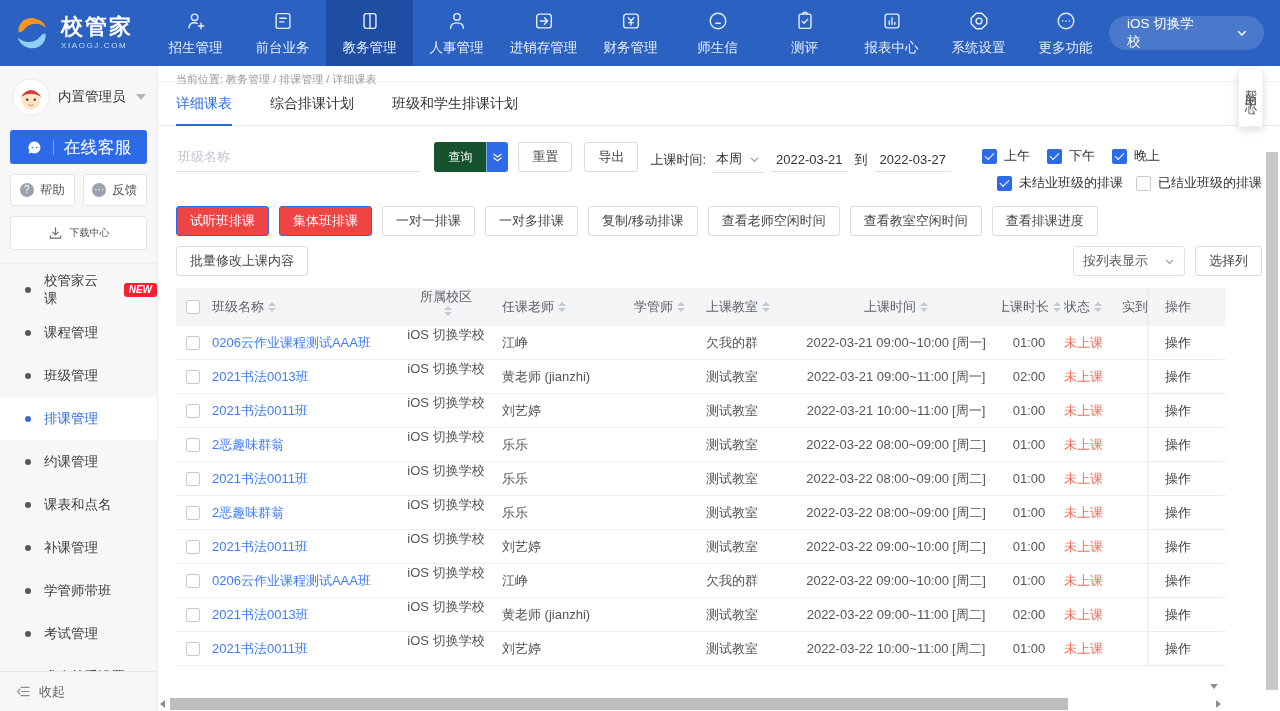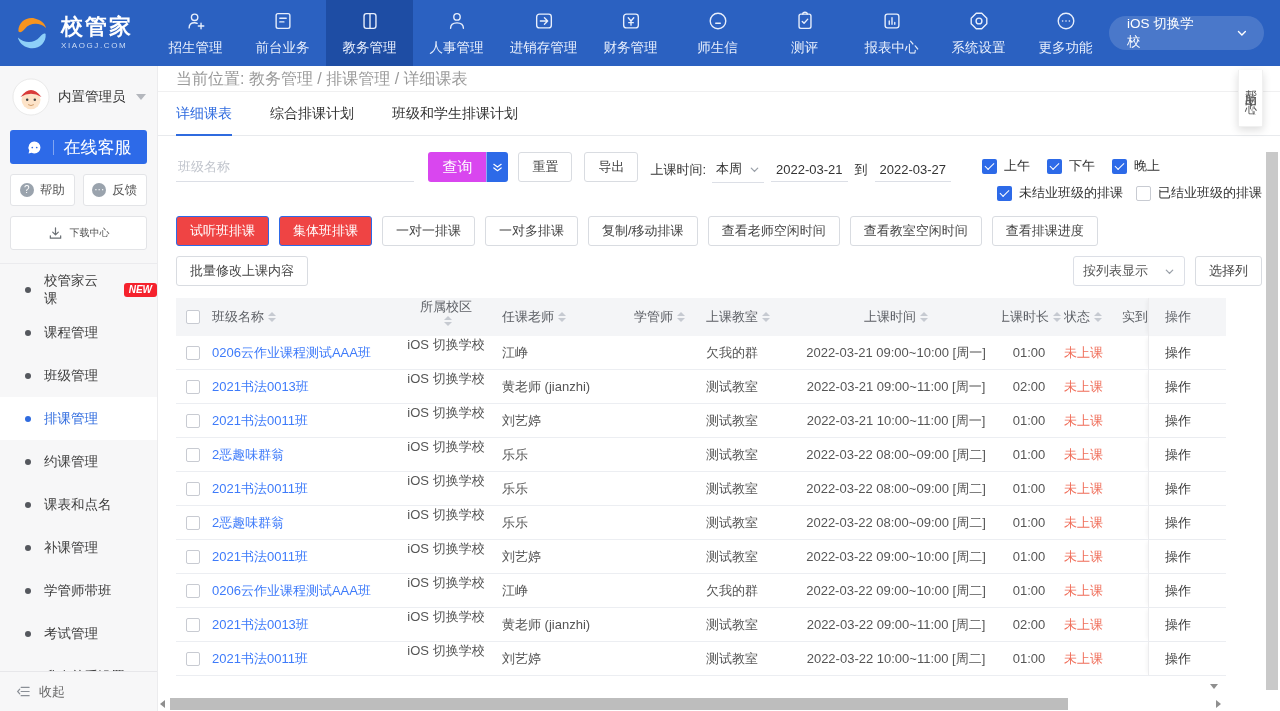--- a/index.html
+++ b/index.html
@@ -38,31 +38,31 @@
   .menu { list-style:none; margin:0; padding:0; }
   .menu li { height:43px; display:flex; align-items:center; padding-left:25px; gap:13px; font-size:13.5px; color:#3c3c3c; cursor:pointer; }
   .menu li .dot { width:6px; height:6px; border-radius:50%; background:#55585e; flex:none; }
   .menu li.active { background:#fff; color:#2f6bdf; }
   .menu li.active .dot { background:#2f6bdf; }
   .badge-new { background:#f5222d; color:#fff; font-size:10px; font-weight:bold; font-style:italic; padding:2px 5px; border-radius:3px; margin-left:1px; line-height:1; }
   .collapse-row { position:absolute; bottom:0; left:0; right:0; height:40px; border-top:1px solid #e7e7ea; display:flex; align-items:center; gap:8px; padding-left:16px; color:#666; font-size:13px; cursor:pointer; background:#f7f7f8; }
 
   
   main { flex:1; position:relative; background:#fff; overflow:hidden; }
-  .breadcrumb { height:26px; line-height:26px; padding-left:18px; font-size:16px; color:#9a9a9a; border-bottom:1px solid #f0f0f1; }
+  .breadcrumb { height:16px; line-height:26px; padding-left:18px; font-size:11px; color:#9a9a9a; border-bottom:1px solid #f0f0f1; }
   .tabs { display:flex; gap:38px; padding:0 18px; border-bottom:1px solid #e8eaed; height:44px; }
   .tab { display:flex; align-items:center; font-size:14px; color:#333; cursor:pointer; position:relative; }
   .tab.active { color:#2f6bdf; }
   .tab.active:after { content:""; position:absolute; left:0; right:0; bottom:-1px; height:2px; background:#2f6bdf; }
 
   .filters { display:flex; padding:16px 18px 4px; align-items:flex-start; }
   .f-input { width:250px; border:none; border-bottom:1px solid #dcdfe6; font-size:13px; padding:7px 2px; color:#333; outline:none; background:transparent; }
   .f-input::placeholder { color:#c0c4cc; }
   .split-btn { display:flex; margin-left:14px; height:30px; border-radius:3px; overflow:hidden; cursor:pointer; flex:none; }
-  .split-main { background:#d946ef; color:#fff; font-size:15px; display:flex; align-items:center; padding:0 14px; }
+  .split-main { background:#14532d; color:#fff; font-size:12px; display:flex; align-items:center; padding:0 14px; }
   .split-arrow { background:#2d6ae8; border-left:1px solid rgba(255,255,255,.45); width:22px; display:flex; align-items:center; justify-content:center; }
   .btn { height:30px; background:#fff; border:1px solid #d9dce1; border-radius:3px; padding:0 13px; font-size:13px; color:#444; display:inline-flex; align-items:center; justify-content:center; cursor:pointer; white-space:nowrap; flex:none; }
   .btn.primary { background:#ef4444; border-color:#2d6ae8; color:#fff; }
   .ml10 { margin-left:10px; } .ml12 { margin-left:12px; }
   .time-group { display:flex; align-items:center; margin-left:12px; font-size:13px; color:#333; padding-top:4px; white-space:nowrap; }
   .u-select { display:flex; align-items:center; gap:7px; border-bottom:1px solid #dcdfe6; padding:4px 4px; margin-left:6px; cursor:pointer; }
   .u-date { border-bottom:1px solid #dcdfe6; padding:4px 5px; margin:0 7px; cursor:pointer; }
   .cb-block { margin-left:24px; padding-top:5px; }
   .cb-row { display:flex; align-items:center; gap:17px; font-size:13px; color:#333; }
   .cb-row.second { margin-top:9px; margin-left:15px; gap:13px; }

